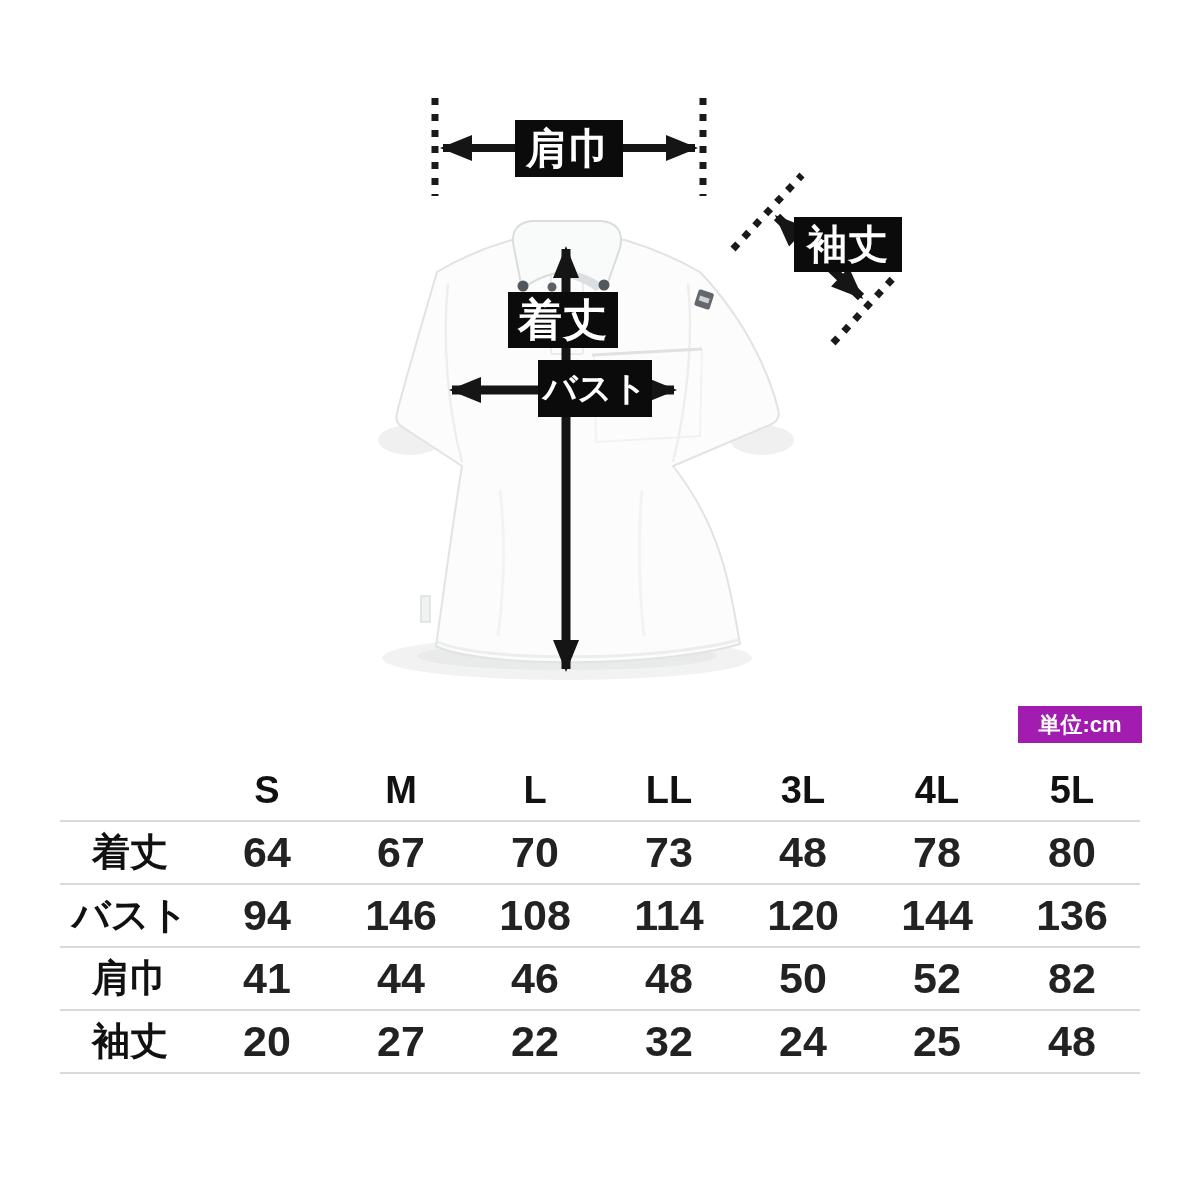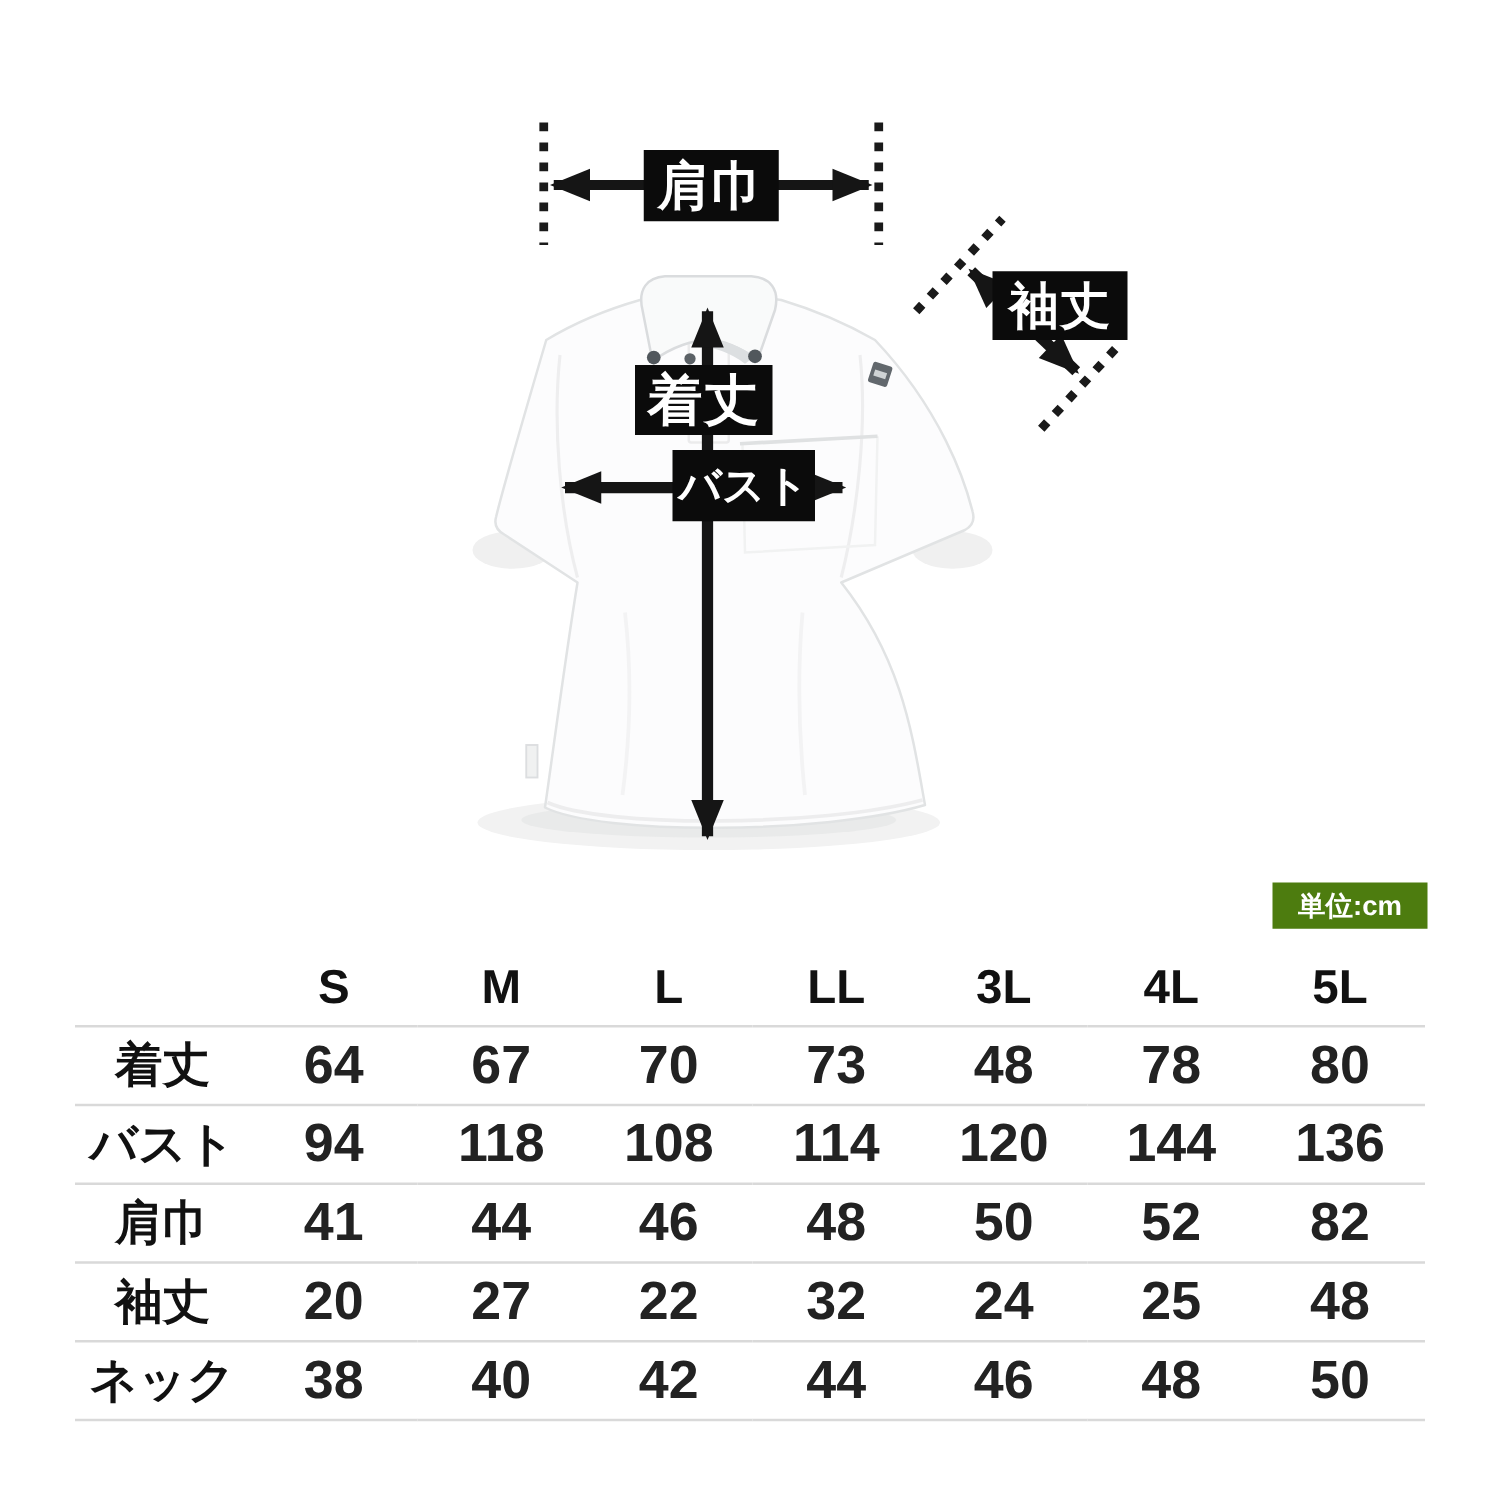--- a/index.html
+++ b/index.html
@@ -12,21 +12,21 @@
     position:absolute;background:#0b0b0b;color:#ffffff;
     display:flex;align-items:center;justify-content:center;
     font-weight:700;letter-spacing:1px;white-space:nowrap;
   }
   #label-shoulder{left:515px;top:120px;width:108px;height:57px;font-size:42px;}
   #label-sleeve  {left:794px;top:217px;width:108px;height:55px;font-size:40px;}
   #label-length  {left:508px;top:292px;width:110px;height:56px;font-size:44px;}
   #label-bust    {left:538px;top:360px;width:114px;height:57px;font-size:34px;letter-spacing:0;}
   #unit-badge{
     position:absolute;left:1018px;top:706px;width:124px;height:37px;
-    background:#4d7c0f;color:#ffffff;font-weight:700;font-size:22px;
+    background:#a21caf;color:#ffffff;font-weight:700;font-size:22px;
     display:flex;align-items:center;justify-content:center;letter-spacing:0;
   }
   table.size-table{
     position:absolute;left:60px;top:760px;width:1080px;
     border-collapse:collapse;table-layout:fixed;
   }
   table.size-table th,table.size-table td{
     text-align:center;vertical-align:middle;padding:0;
     border-bottom:2px solid #d9d9d9;
   }
@@ -134,21 +134,21 @@
         <td class="value">67</td>
         <td class="value">70</td>
         <td class="value">73</td>
         <td class="value">48</td>
         <td class="value">78</td>
         <td class="value">80</td>
       </tr>
       <tr>
         <td class="row-label">バスト</td>
         <td class="value">94</td>
-        <td class="value">118</td>
+        <td class="value">146</td>
         <td class="value">108</td>
         <td class="value">114</td>
         <td class="value">120</td>
         <td class="value">144</td>
         <td class="value">136</td>
       </tr>
       <tr>
         <td class="row-label">肩巾</td>
         <td class="value">41</td>
         <td class="value">44</td>
@@ -161,26 +161,16 @@
       <tr>
         <td class="row-label">袖丈</td>
         <td class="value">20</td>
         <td class="value">27</td>
         <td class="value">22</td>
         <td class="value">32</td>
         <td class="value">24</td>
         <td class="value">25</td>
         <td class="value">48</td>
       </tr>
-      <tr>
-        <td class="row-label">ネック</td>
-        <td class="value">38</td>
-        <td class="value">40</td>
-        <td class="value">42</td>
-        <td class="value">44</td>
-        <td class="value">46</td>
-        <td class="value">48</td>
-        <td class="value">50</td>
-      </tr>
     </tbody>
   </table>
 
 </div>
 
 </body></html>

